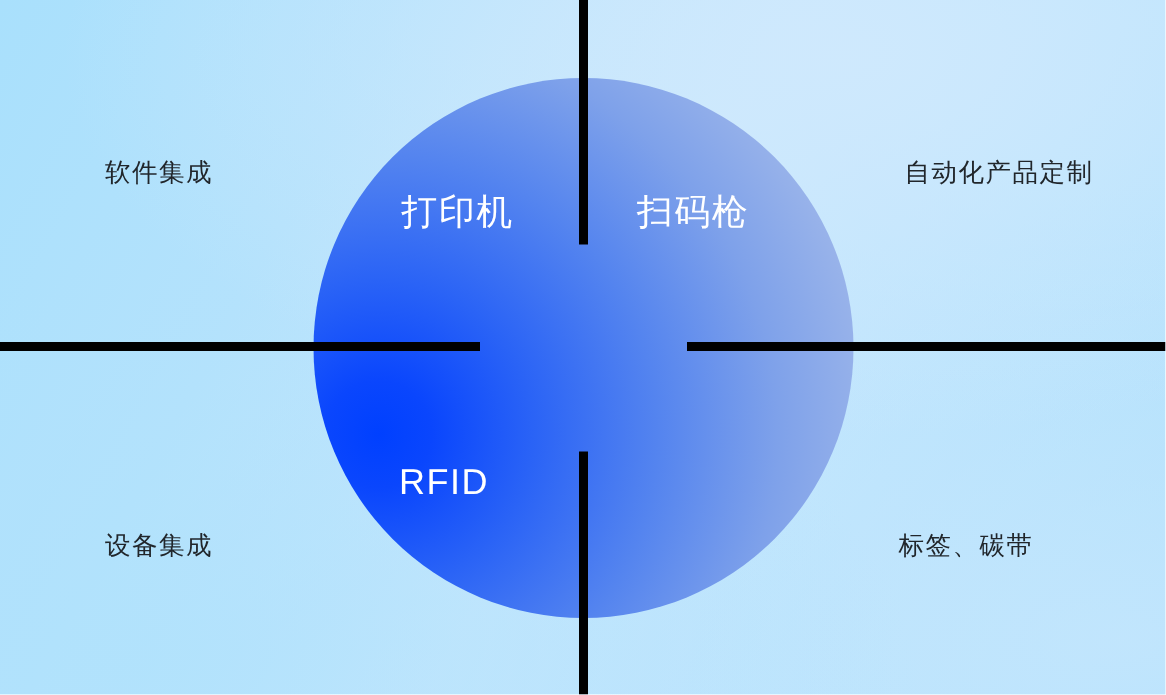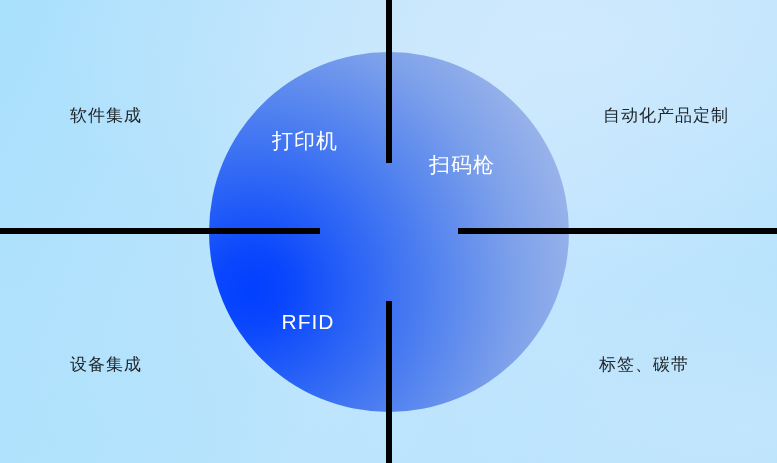--- a/index.html
+++ b/index.html
@@ -81,32 +81,32 @@
   }
 
   
   .label {
     position: absolute;
     white-space: nowrap;
     transform: translate(-50%, -50%);
   }
   .label-inner {
     color: #ffffff;
-    font-size: 21px;
+    font-size: 24px;
     letter-spacing: 1px;
   }
   .label-outer {
     color: #21262b;
     font-size: 17px;
     letter-spacing: 1px;
   }
 
   .pos-printer  { left: 305px; top: 141px; }
-  .pos-scanner  { left: 462px; top: 141px; margin-top: 24px; }
-  .pos-rfid     { left: 308px; top: 322px; }
+  .pos-scanner  { left: 462px; top: 141px; }
+  .pos-rfid     { left: 296px; top: 322px; }
   .pos-rental   { left: 473px; top: 322px; }
 
   .pos-software { left: 106px; top: 115px; }
   .pos-autoprod { left: 666px; top: 115px; }
   .pos-device   { left: 106px; top: 364px; }
   .pos-labels   { left: 644px; top: 364px; }
 </style>
 </head>
 <body>
 

